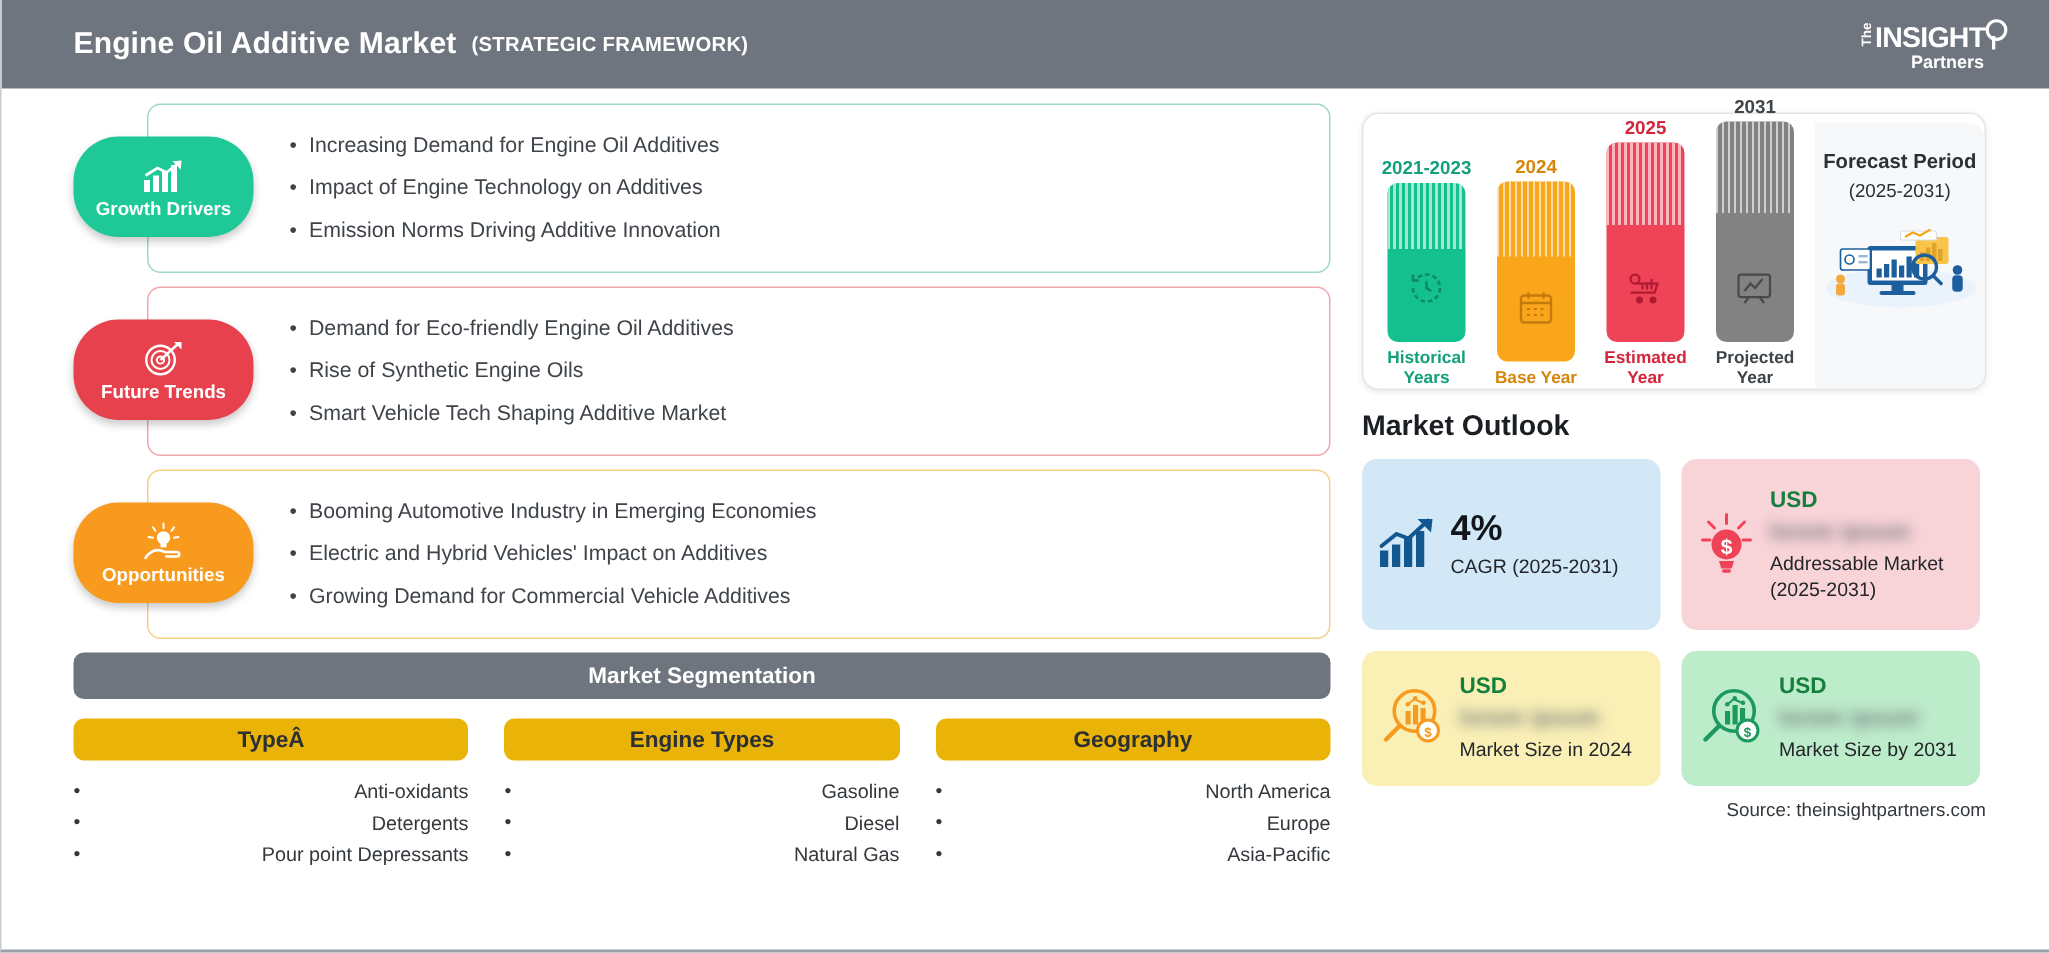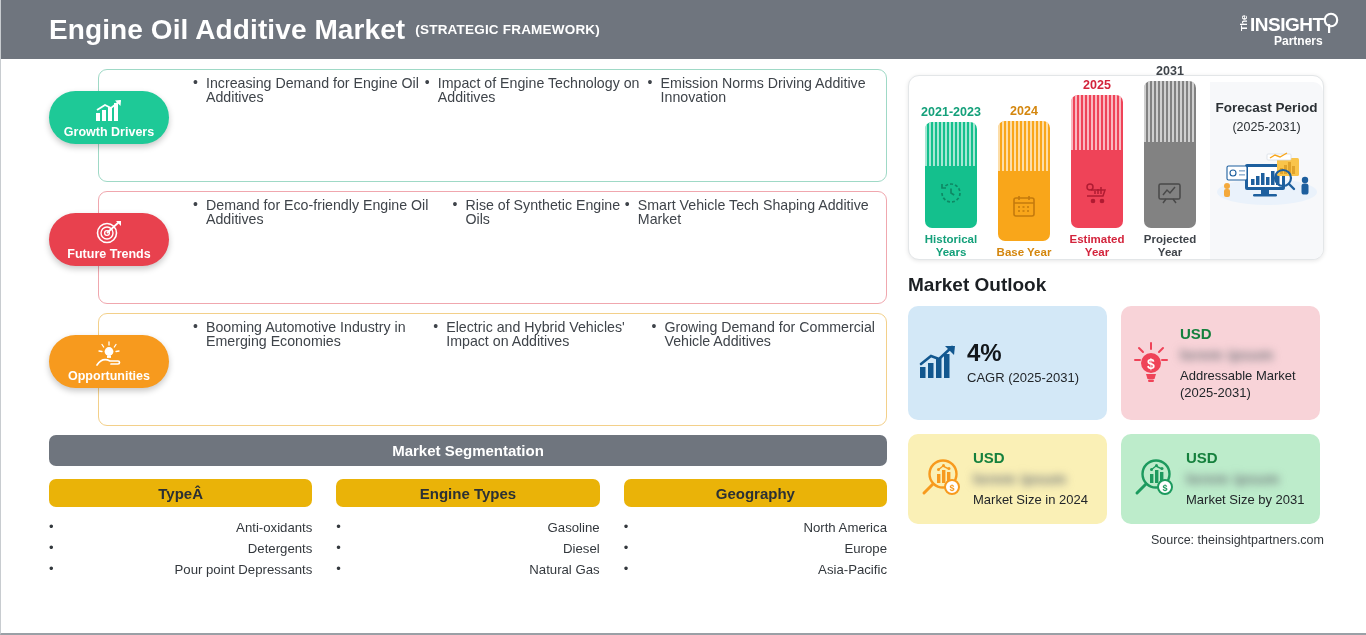--- a/index.html
+++ b/index.html
@@ -16,21 +16,21 @@
 
   
   .header{
     height:59px;
     background:#6f757e;
     display:flex;align-items:center;
     padding:0 22px 0 48px;
     box-sizing:border-box;
   }
   .header-title{
-    color:#ffffff;font-size:28px;font-weight:bold;letter-spacing:.1px;
+    color:#ffffff;font-size:20px;font-weight:bold;letter-spacing:.1px;
   }
   .header-sub{
     color:#ffffff;font-size:13.5px;font-weight:bold;margin-left:10px;letter-spacing:.2px;
   }
   .logo{margin-left:auto;display:flex;align-items:center;}
   .logo svg{display:block;}
 
   
   .body-wrap{display:flex;height:576px;box-sizing:border-box;}
   .left-col{width:900px;position:relative;padding-top:10px;box-sizing:border-box;}
@@ -41,37 +41,37 @@
   .pillar-box{
     position:absolute;left:97px;right:13px;top:0;bottom:0;
     border:1px solid #cfd3d6;border-radius:9px;background:#fff;
     box-sizing:border-box;
   }
   .pillar:nth-child(1) .pillar-box{border-color:#9fd9c6;}
   .pillar:nth-child(2) .pillar-box{border-color:#f0a7ae;}
   .pillar:nth-child(3) .pillar-box{border-color:#f3d08a;}
 
   .badge{
-    position:absolute;left:48px;top:22px;width:120px;height:53px;
+    position:absolute;left:48px;top:22px;width:120px;height:67px;
     border-radius:30px;
     display:flex;flex-direction:column;align-items:center;justify-content:center;
     box-shadow:0 3px 6px rgba(0,0,0,.22);
     z-index:3;
   }
   .badge-green{background:#1ec997;}
   .badge-red{background:#e8414e;}
   .badge-orange{background:#f79a1e;}
   .badge-icon{height:26px;display:flex;align-items:flex-end;justify-content:center;}
   .badge-label{
     color:#ffffff;font-size:12.5px;font-weight:bold;margin-top:2px;white-space:nowrap;
   }
 
   .bullets{
     position:absolute;left:192px;top:0;bottom:0;right:20px;
-    display:flex;flex-direction:row;justify-content:center;
+    display:flex;flex-direction:column;justify-content:center;
     z-index:2;
   }
   .bullet{
     font-size:14.2px;color:#3f444a;line-height:1;
     padding:7px 0;position:relative;padding-left:13px;
   }
   .bullet:before{
     content:"•";position:absolute;left:0;top:6px;font-size:14px;color:#3f444a;
   }
 

